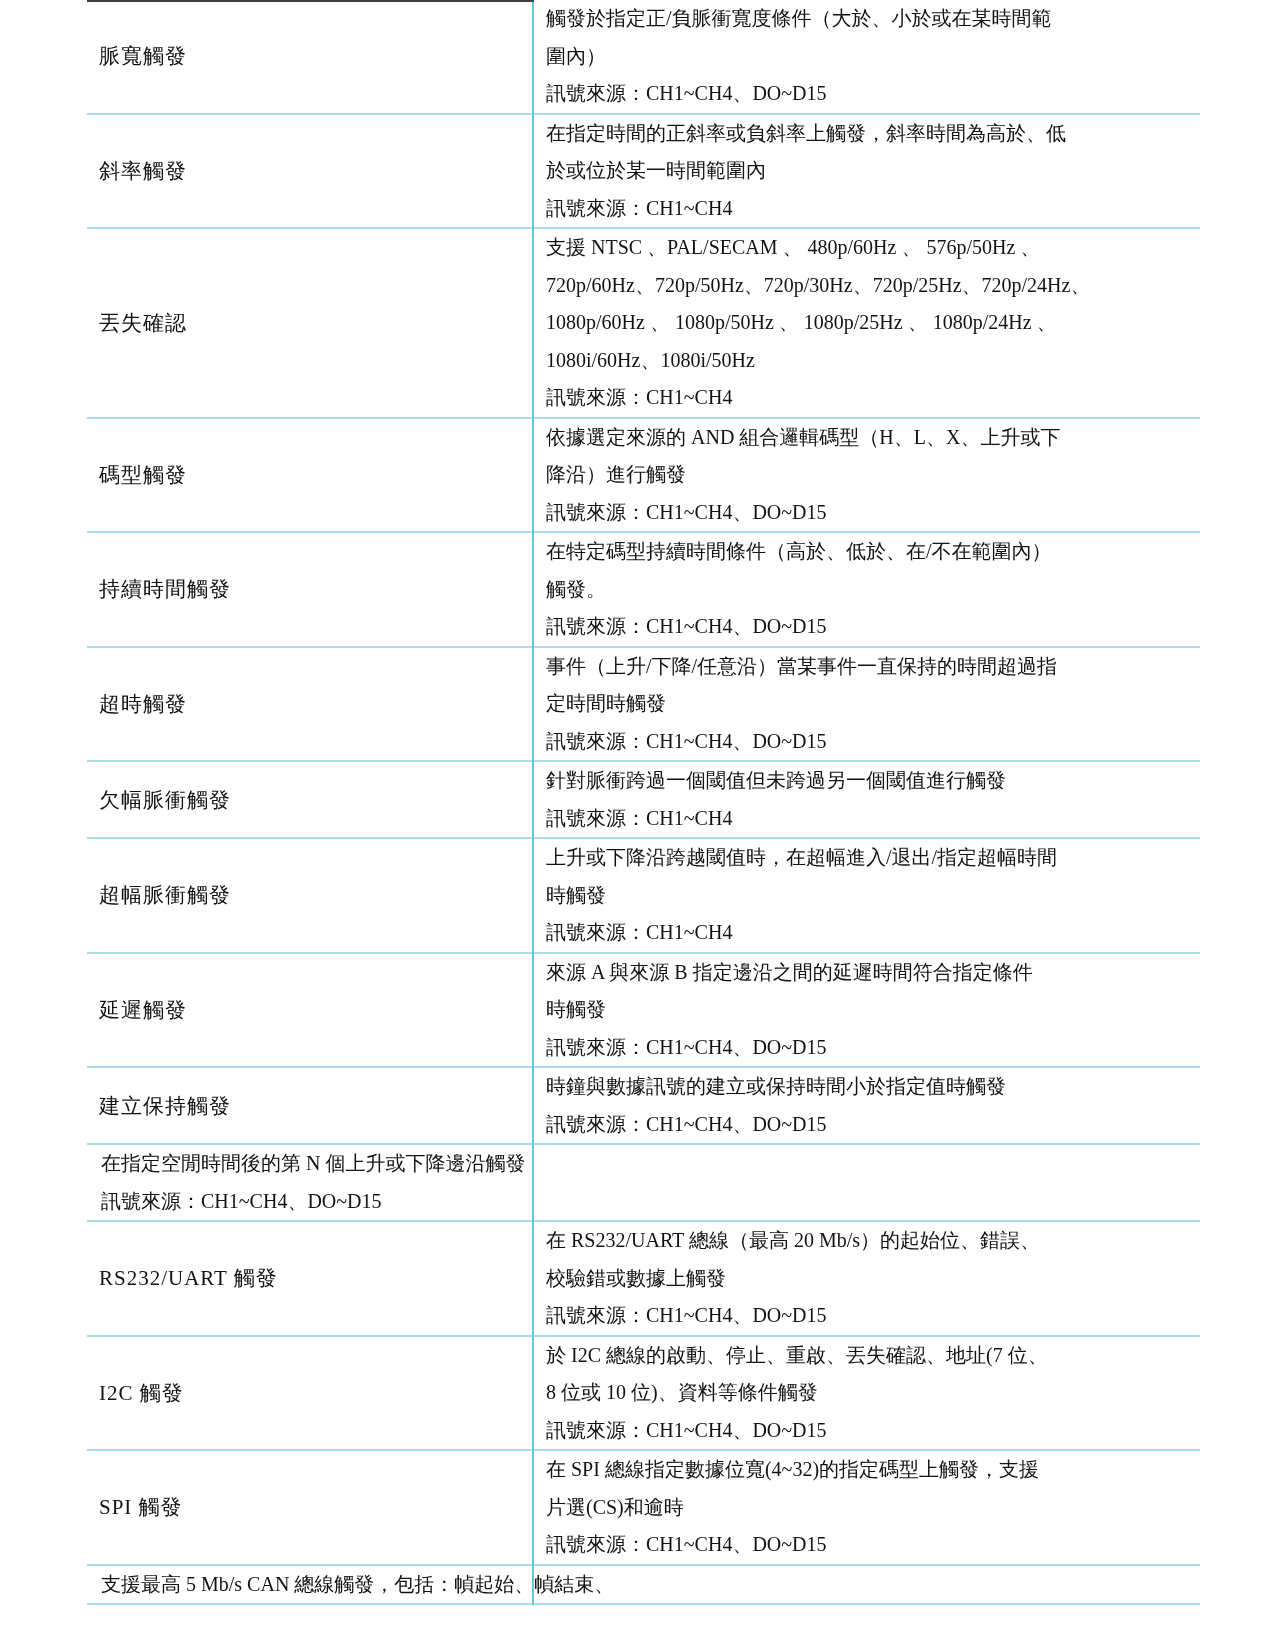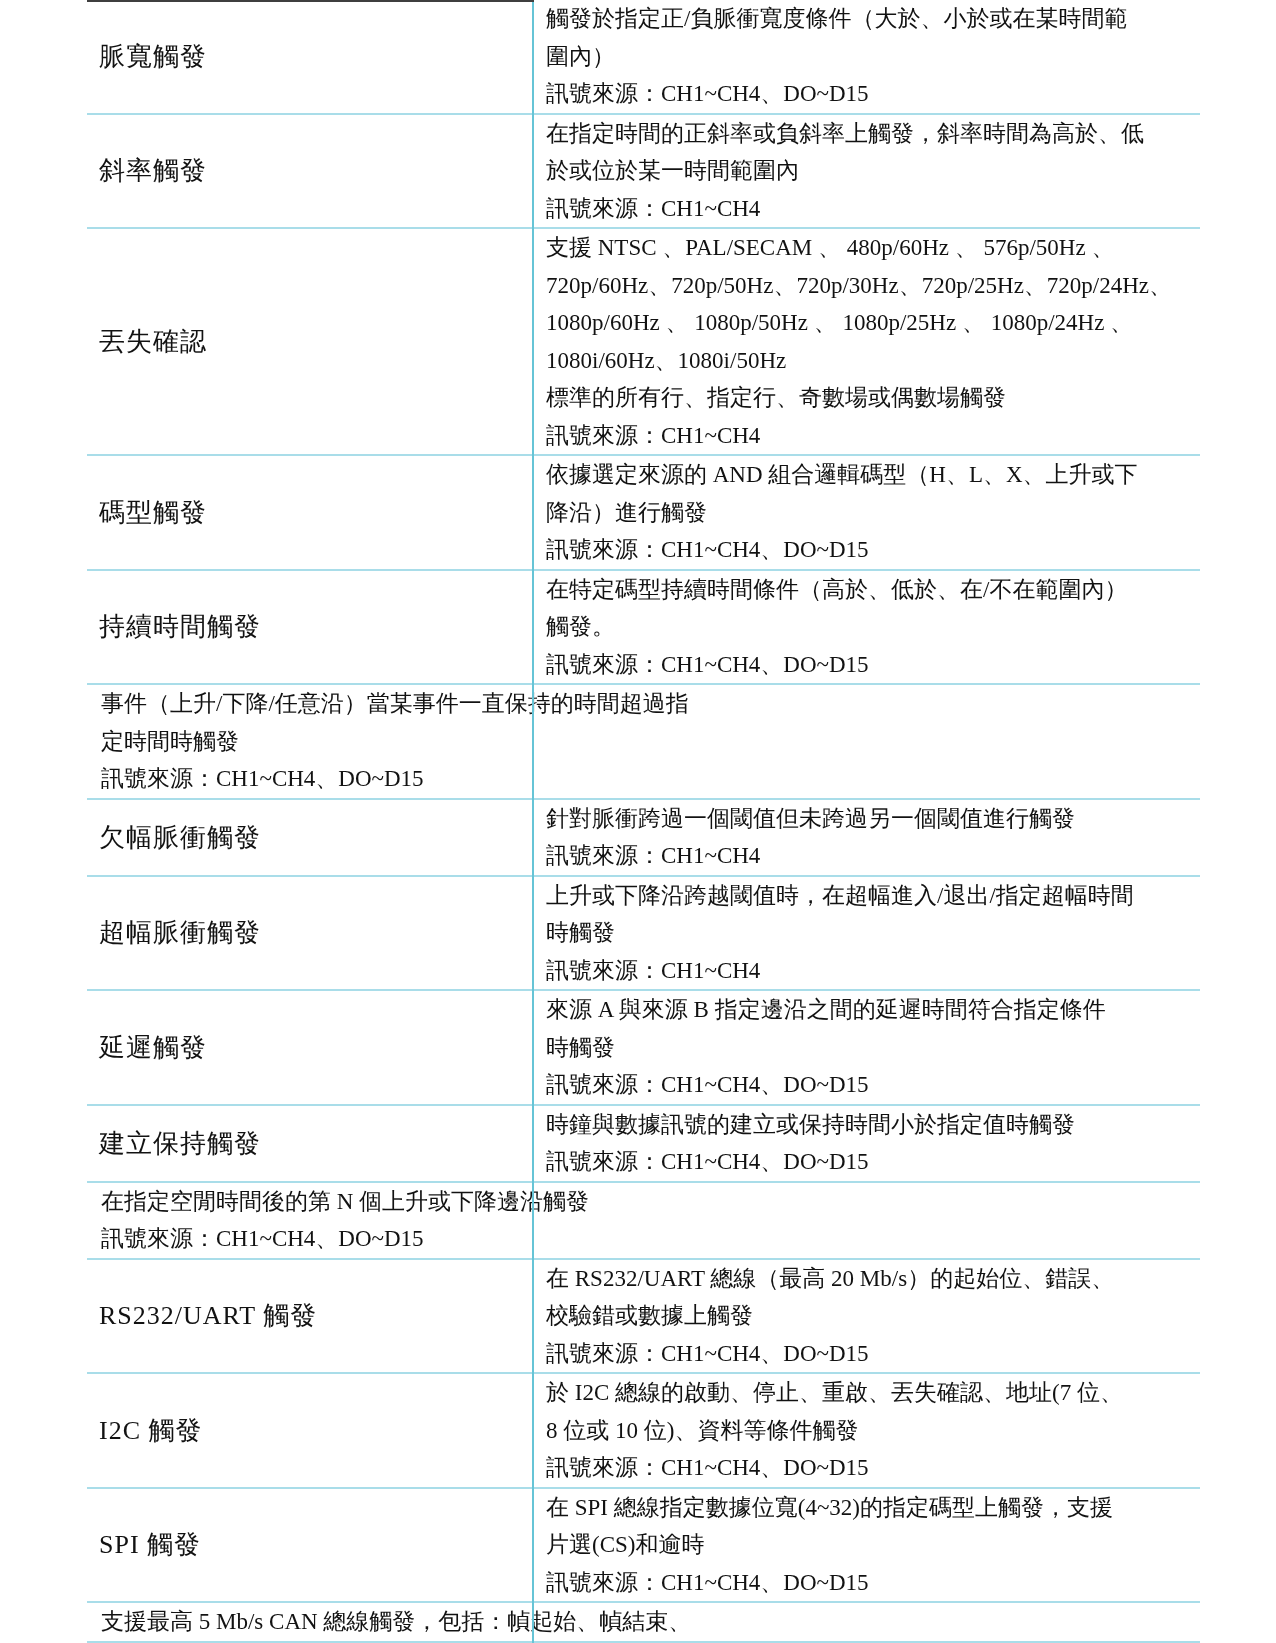--- a/index.html
+++ b/index.html
@@ -45,30 +45,30 @@
   .spec-row {
     display: flex;
     border-bottom: 2px solid var(--sep-color);
   }
   .cell-label {
     flex: 0 0 445px;
     width: 445px;
     display: flex;
     align-items: center;
     padding-left: 12px;
-    font-size: 26px;
+    font-size: 21px;
     letter-spacing: 1px;
   }
   .cell-desc {
     flex: 1;
     padding: 0 8px 0 14px;
     min-width: 0;
   }
   .desc-line {
-    font-size: 23px;
+    font-size: 20px;
     line-height: 37.5px;
     white-space: nowrap;
     overflow: hidden;
   }
 </style>
 </head>
 <body>
 
 <div class="spec-table">
   <div class="top-line"></div>
@@ -90,41 +90,41 @@
           <div class="desc-line">訊號來源：CH1~CH4</div>
         </div>
       </div>
       <div class="spec-row">
         <div class="cell-label">丟失確認</div>
         <div class="cell-desc">
           <div class="desc-line">支援 NTSC 、PAL/SECAM 、 480p/60Hz 、 576p/50Hz 、</div>
           <div class="desc-line">720p/60Hz、720p/50Hz、720p/30Hz、720p/25Hz、720p/24Hz、</div>
           <div class="desc-line">1080p/60Hz 、 1080p/50Hz 、 1080p/25Hz 、 1080p/24Hz 、</div>
           <div class="desc-line">1080i/60Hz、1080i/50Hz</div>
-          <div class="desc-line">標準的所有行、指定行、奇數場或偶數場觸發</div>
           <div class="desc-line">訊號來源：CH1~CH4</div>
         </div>
       </div>
       <div class="spec-row">
         <div class="cell-label">碼型觸發</div>
         <div class="cell-desc">
           <div class="desc-line">依據選定來源的 AND 組合邏輯碼型（H、L、X、上升或下</div>
           <div class="desc-line">降沿）進行觸發</div>
           <div class="desc-line">訊號來源：CH1~CH4、DO~D15</div>
         </div>
       </div>
       <div class="spec-row">
         <div class="cell-label">持續時間觸發</div>
         <div class="cell-desc">
           <div class="desc-line">在特定碼型持續時間條件（高於、低於、在/不在範圍內）</div>
           <div class="desc-line">觸發。</div>
           <div class="desc-line">訊號來源：CH1~CH4、DO~D15</div>
         </div>
       </div>
       <div class="spec-row">
+        <div class="cell-label">超時觸發</div>
         <div class="cell-desc">
           <div class="desc-line">事件（上升/下降/任意沿）當某事件一直保持的時間超過指</div>
           <div class="desc-line">定時間時觸發</div>
           <div class="desc-line">訊號來源：CH1~CH4、DO~D15</div>
         </div>
       </div>
       <div class="spec-row">
         <div class="cell-label">欠幅脈衝觸發</div>
         <div class="cell-desc">
           <div class="desc-line">針對脈衝跨過一個閾值但未跨過另一個閾值進行觸發</div>

